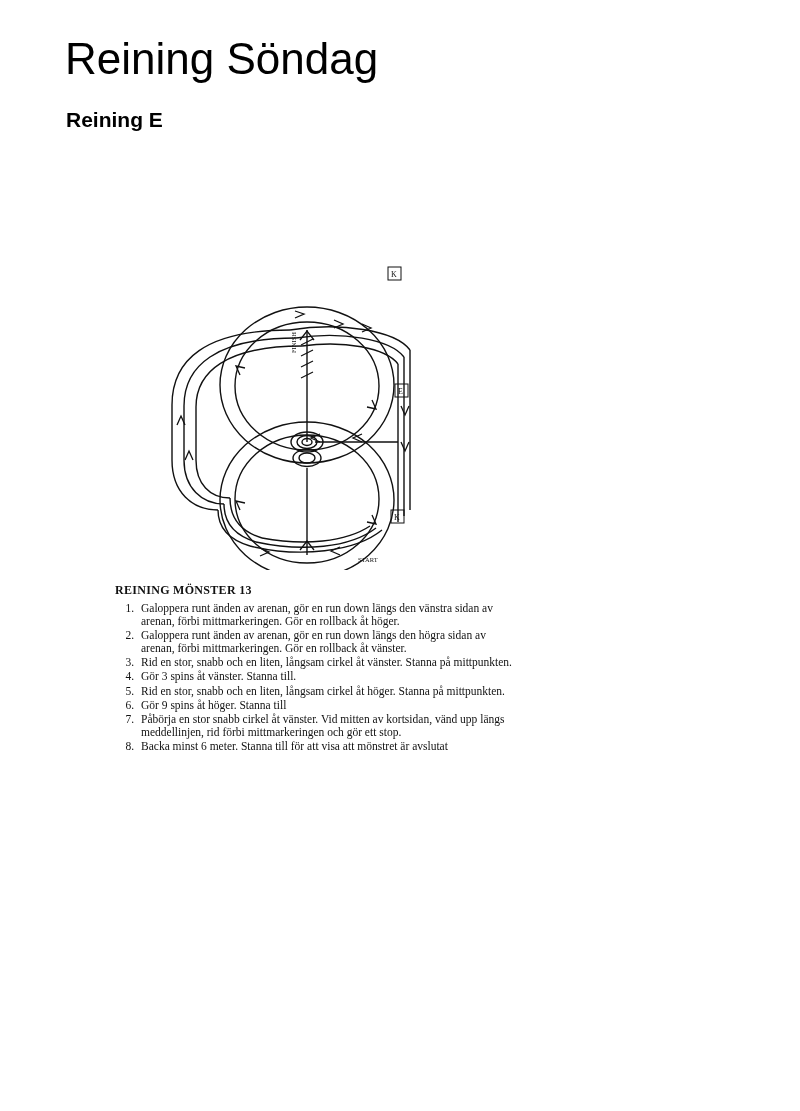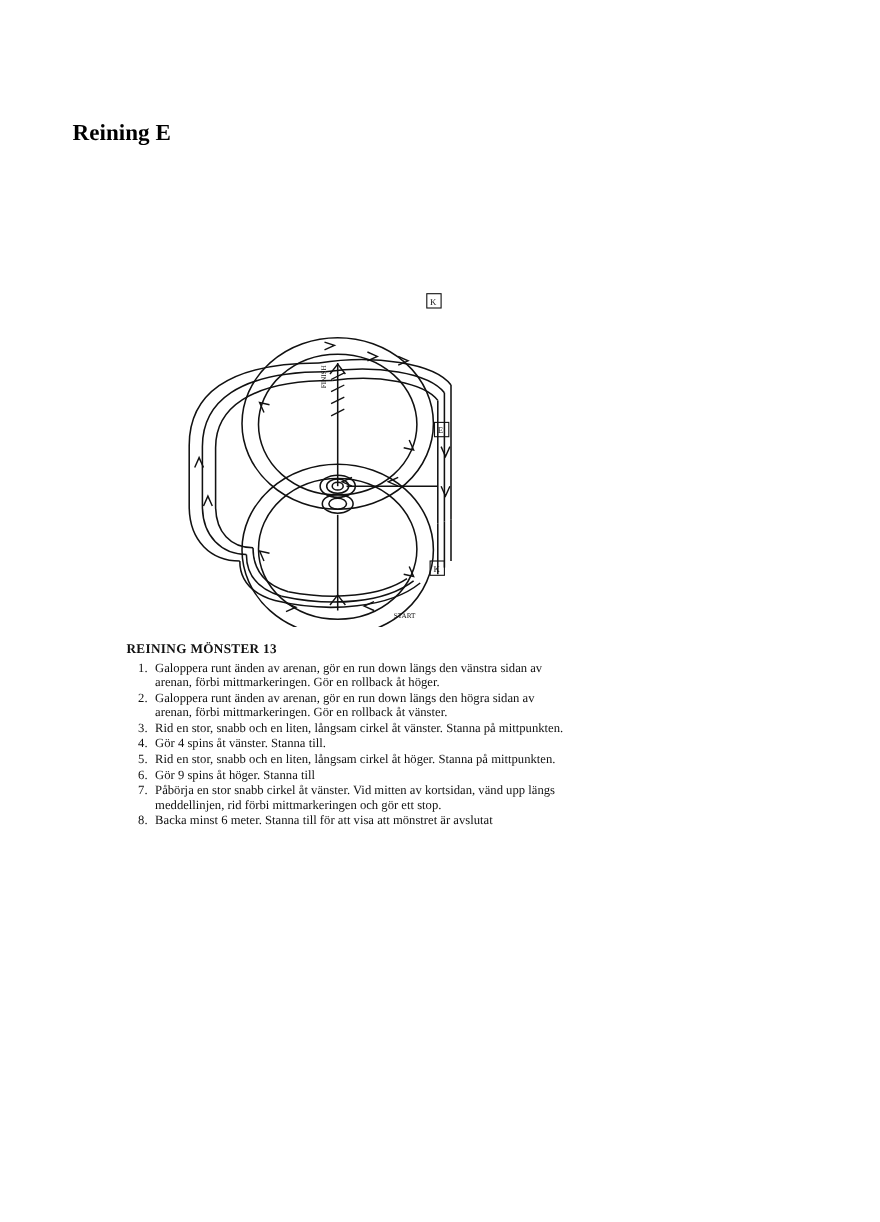--- a/index.html
+++ b/index.html
@@ -32,21 +32,21 @@
     color: #000;
     font-family: "Liberation Sans", sans-serif;
   }
   .subtitle {
     position: absolute;
     left: 66px;
     top: 108px;
     font-size: 21px;
     font-weight: bold;
     color: #000;
-    font-family: Liberation Serif, serif;
+    font-family: Liberation Sans, sans-serif;
   }
   .figure-wrap {
     position: absolute;
     left: 110px;
     top: 210px;
     width: 420px;
     height: 360px;
   }
   .figure-wrap svg { display: block; }
 
@@ -88,20 +88,21 @@
   }
   .marker-box {
     font-family: "Liberation Serif", serif;
   }
 </style>
 </head>
 <body>
 
 <div class="page">
 
+  <div class="title">Reining Söndag</div>
   <div class="subtitle">Reining E</div>
 
   <div class="figure-wrap">
     <svg width="420" height="360" viewBox="0 0 420 360" xmlns="http://www.w3.org/2000/svg">
       <g fill="none" stroke="#111111" stroke-width="1.4">
 
         <path d="M180 120 C 95 120 62 150 62 195 L62 250 C62 282 82 300 108 300"></path>
         <path d="M186 128 C 106 128 74 156 74 196 L74 250 C74 278 92 294 114 294"></path>
         <path d="M192 136 C 116 136 86 162 86 197 L86 250 C86 274 100 288 120 288"></path>
 
@@ -185,21 +186,21 @@
       </g>
     </svg>
   </div>
 
   <div class="pattern-block">
     <div class="pattern-heading">REINING MÖNSTER 13</div>
     <ol class="steps">
       <li>Galoppera runt änden av arenan, gör en run down längs den vänstra sidan av arenan, förbi mittmarkeringen. Gör en rollback åt höger.</li>
       <li>Galoppera runt änden av arenan, gör en run down längs den högra sidan av arenan, förbi mittmarkeringen. Gör en rollback åt vänster.</li>
       <li>Rid en stor, snabb och en liten, långsam cirkel åt vänster. Stanna på mittpunkten.</li>
-      <li>Gör 4 spins åt vänster. Stanna till.</li>
+      <li>Gör 3 spins åt vänster. Stanna till.</li>
       <li>Rid en stor, snabb och en liten, långsam cirkel åt höger. Stanna på mittpunkten.</li>
       <li>Gör 9 spins åt höger. Stanna till</li>
       <li>Påbörja en stor snabb cirkel åt vänster. Vid mitten av kortsidan, vänd upp längs meddellinjen, rid förbi mittmarkeringen och gör ett stop.</li>
       <li>Backa minst 6 meter. Stanna till för att visa att mönstret är avslutat</li>
     </ol>
   </div>
 
 
 </div>
 

